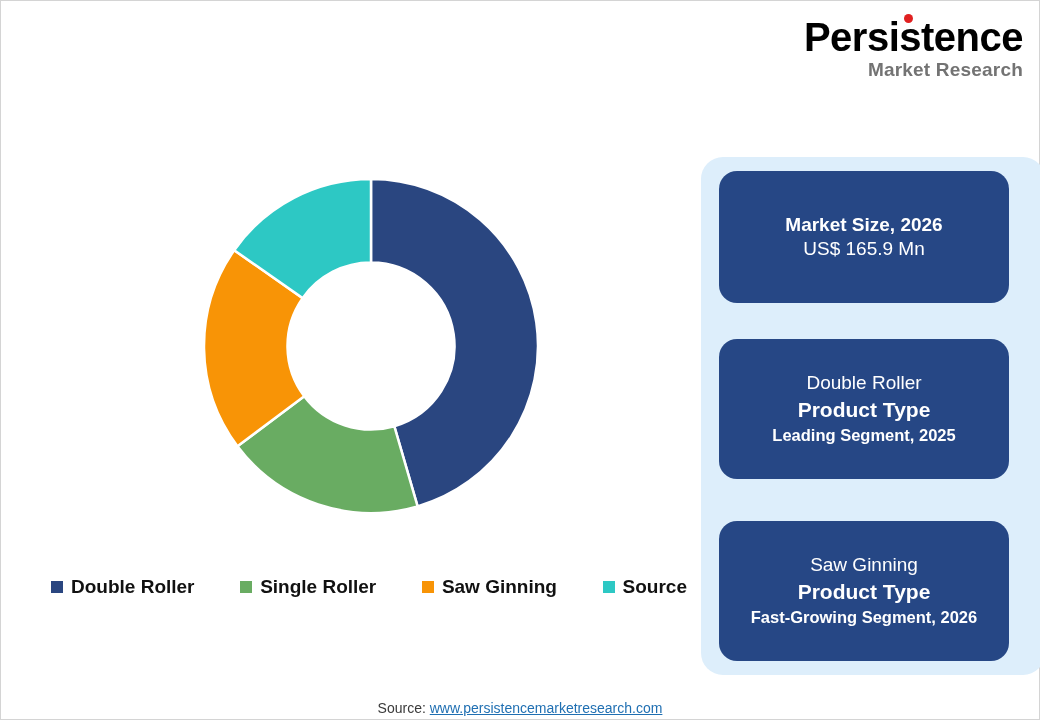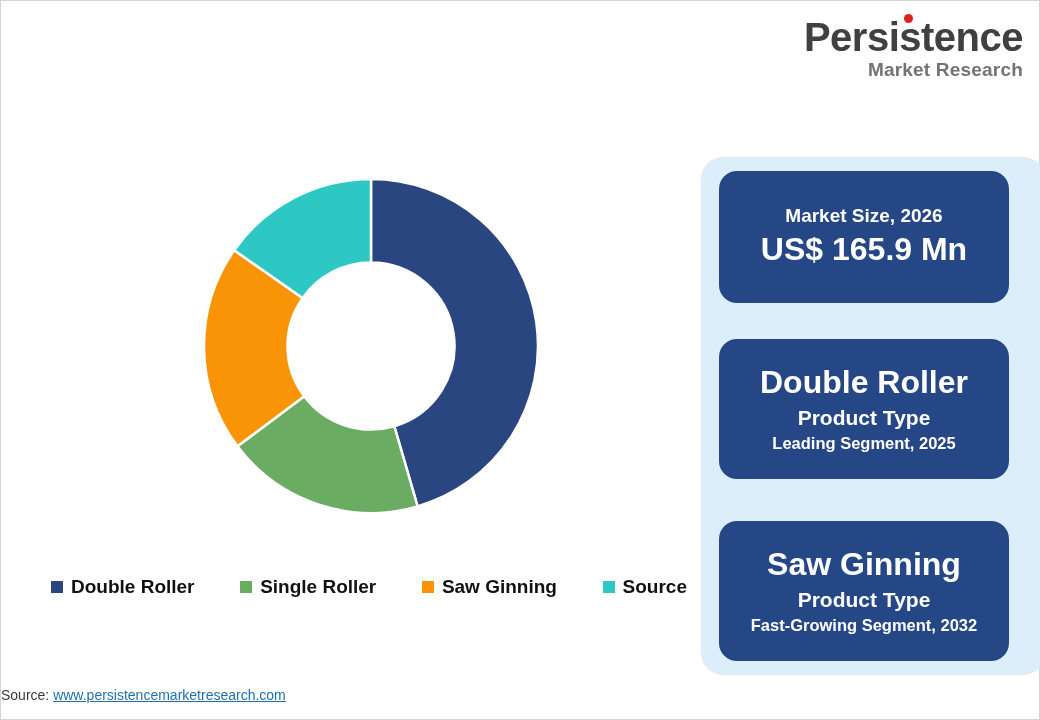--- a/index.html
+++ b/index.html
@@ -122,44 +122,44 @@
     flex-direction: column;
     align-items: center;
     justify-content: center;
     text-align: center;
   }
   #card-0 { top: 14px;  height: 132px; }
   #card-1 { top: 182px; height: 140px; }
   #card-2 { top: 364px; height: 140px; }
 
   .card-line-small  { font-size: 19px; font-weight: bold; line-height: 1.35; }
-  .card-line-big    { font-size: 32px; font-weight: bold; line-height: 1.3; }
+  .card-line-big    { font-size: 19px; font-weight: normal; line-height: 1.3; }
   .card-line-mid    { font-size: 21px; font-weight: bold; line-height: 1.35; }
   .card-line-tiny   { font-size: 16.5px; font-weight: bold; line-height: 1.4; }
 
   
   #source {
     position: absolute;
-    left: 0; right: 0; bottom: 16px;
-    text-align: left;
+    left: 0; right: 0; bottom: 3px;
+    text-align: center;
     font-size: 14px;
     color: #3a3a3a;
   }
   #source-link {
     color: #1f6fb2;
     text-decoration: underline;
   }
 </style>
 </head>
 <body>
 
 <div id="page">
 
   <div id="logo">
-    <div id="logo-main" style="color: #404040;">
+    <div id="logo-main" style="color: #000000;">
       <span>Persistence</span>
       <span id="logo-star" style="background: rgb(224, 32, 32);"></span>
     </div>
     <div id="logo-sub">Market Research</div>
   </div>
 
 
   <div id="donut-area">
     <svg id="donut" viewBox="0 0 334 334">
       <g id="donut-slices">
@@ -199,21 +199,21 @@
 
     <div class="card" id="card-1" style="background: rgb(38, 71, 133);">
       <div class="card-line-big">Double Roller</div>
       <div class="card-line-mid">Product Type</div>
       <div class="card-line-tiny">Leading Segment, 2025</div>
     </div>
 
     <div class="card" id="card-2" style="background: rgb(38, 71, 133);">
       <div class="card-line-big">Saw Ginning</div>
       <div class="card-line-mid">Product Type</div>
-      <div class="card-line-tiny">Fast-Growing Segment, 2032</div>
+      <div class="card-line-tiny">Fast-Growing Segment, 2026</div>
     </div>
 
   </div>
 
   <div id="source">
     <span>Source: </span><span id="source-link">www.persistencemarketresearch.com</span>
   </div>
 
 </div>
 

